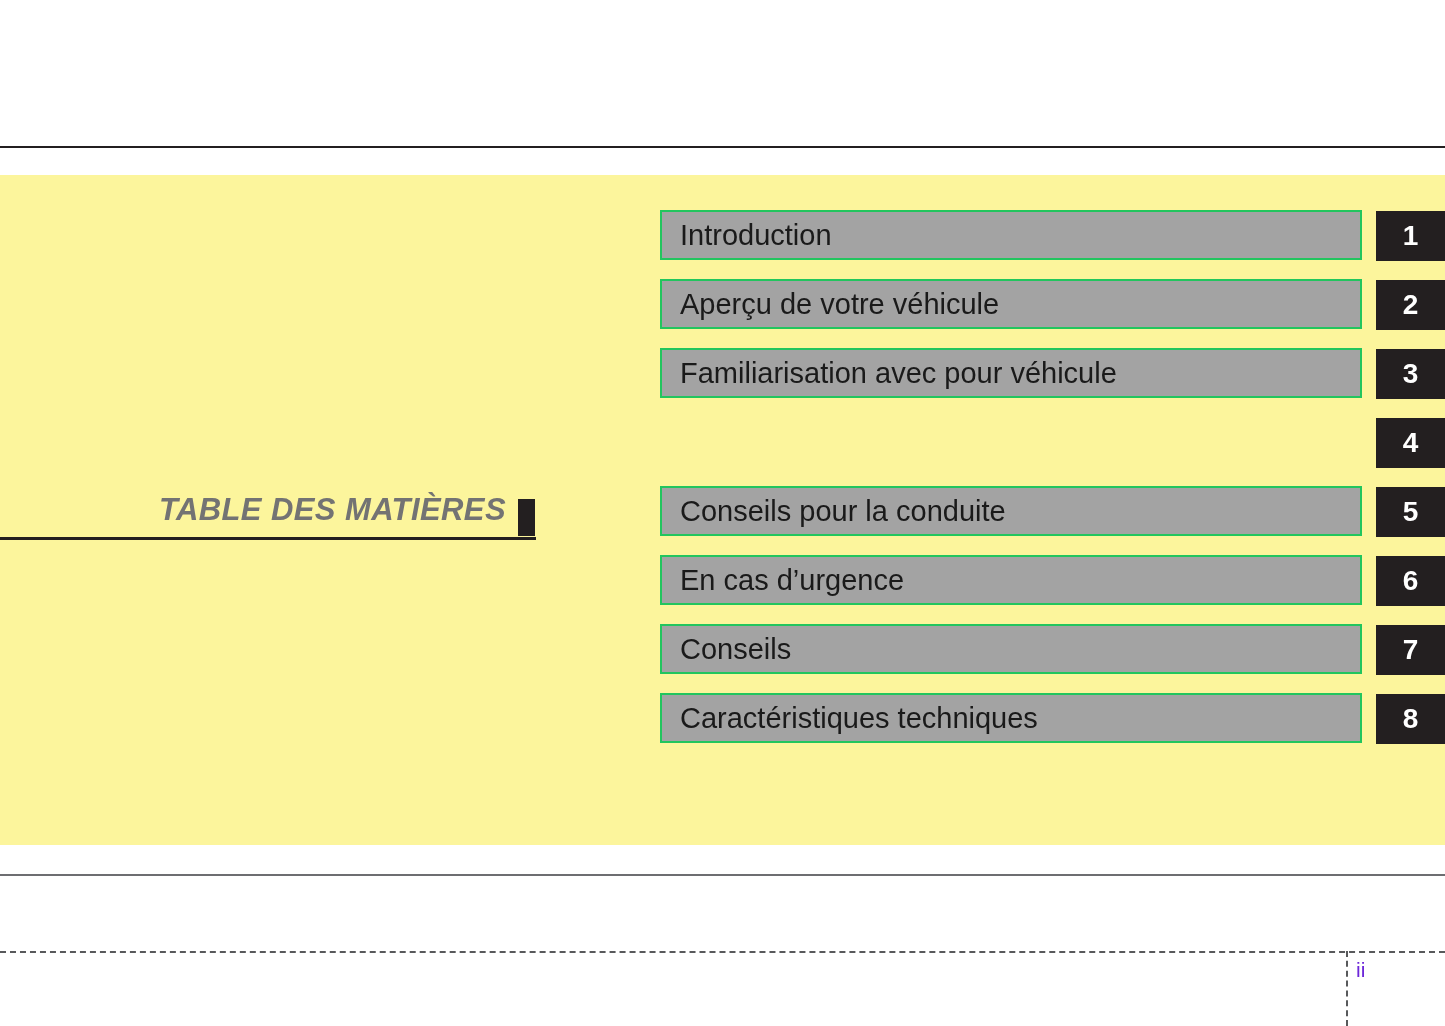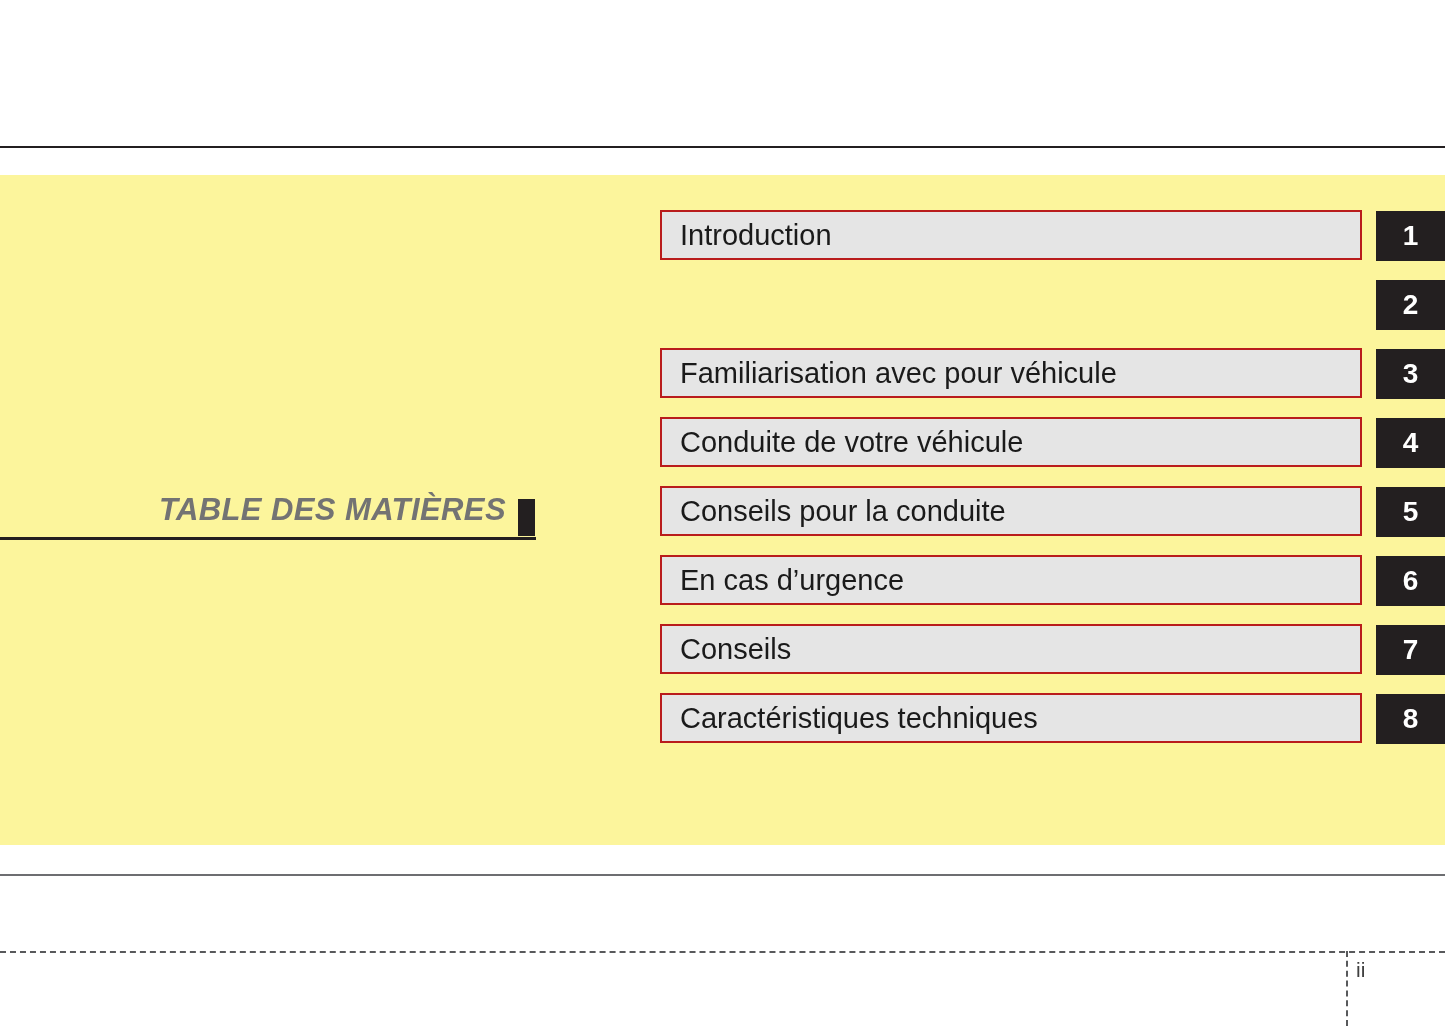--- a/index.html
+++ b/index.html
@@ -87,22 +87,22 @@
     height: 50px;
     margin-bottom: 19px;
   }
   .toc-box {
     position: absolute;
     left: 660px;
     top: 0;
     width: 702px;
     height: 50px;
     box-sizing: border-box;
-    border: 2px solid #b91c1c;
-    background: #e5e5e5;
+    border: 2px solid #22c55e;
+    background: #a3a3a3;
     text-align: right;
   }
   .toc-label {
     position: absolute;
     left: 18px;
     top: 50%;
     transform: translateY(-50%);
     font-size: 29px;
     line-height: 32px;
     color: #1a1a1a;
@@ -152,21 +152,21 @@
     top: 951px;
     width: 0;
     height: 75px;
     border-left: 2px dashed #58595b;
   }
   .page-number {
     position: absolute;
     left: 1356px;
     top: 958px;
     font-size: 21px;
-    color: #404040;
+    color: #6d28d9;
   }
 </style>
 </head>
 <body>
 
 <div id="page">
 
   <div class="top-rule"></div>
 
   <div class="yellow-band"></div>
@@ -182,38 +182,38 @@
     <div class="toc-row">
       <div class="toc-box">
         <span class="toc-label">Introduction</span>
       </div>
       <div class="toc-tab">
         <span class="toc-tab-num">1</span>
       </div>
     </div>
 
     <div class="toc-row">
+      <div class="toc-box">
+        <span class="toc-label">Aperçu de votre véhicule</span>
+      </div>
       <div class="toc-tab">
         <span class="toc-tab-num">2</span>
       </div>
     </div>
 
     <div class="toc-row">
       <div class="toc-box">
         <span class="toc-label">Familiarisation avec pour véhicule</span>
       </div>
       <div class="toc-tab">
         <span class="toc-tab-num">3</span>
       </div>
     </div>
 
     <div class="toc-row">
-      <div class="toc-box">
-        <span class="toc-label">Conduite de votre véhicule</span>
-      </div>
       <div class="toc-tab">
         <span class="toc-tab-num">4</span>
       </div>
     </div>
 
     <div class="toc-row">
       <div class="toc-box">
         <span class="toc-label">Conseils pour la conduite</span>
       </div>
       <div class="toc-tab">

